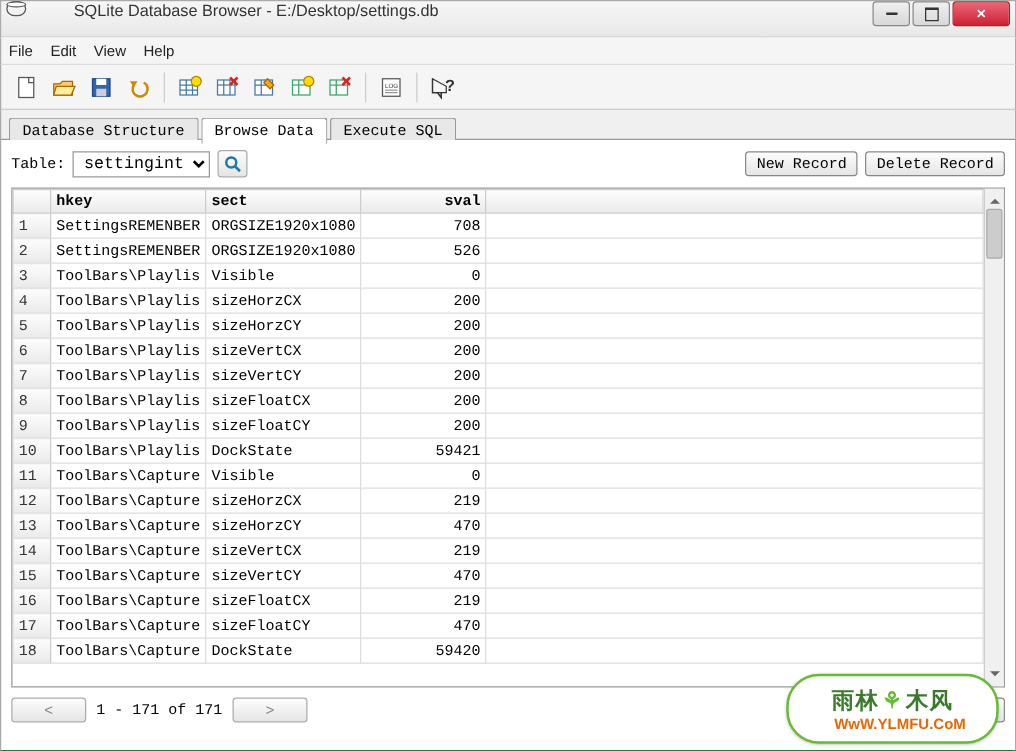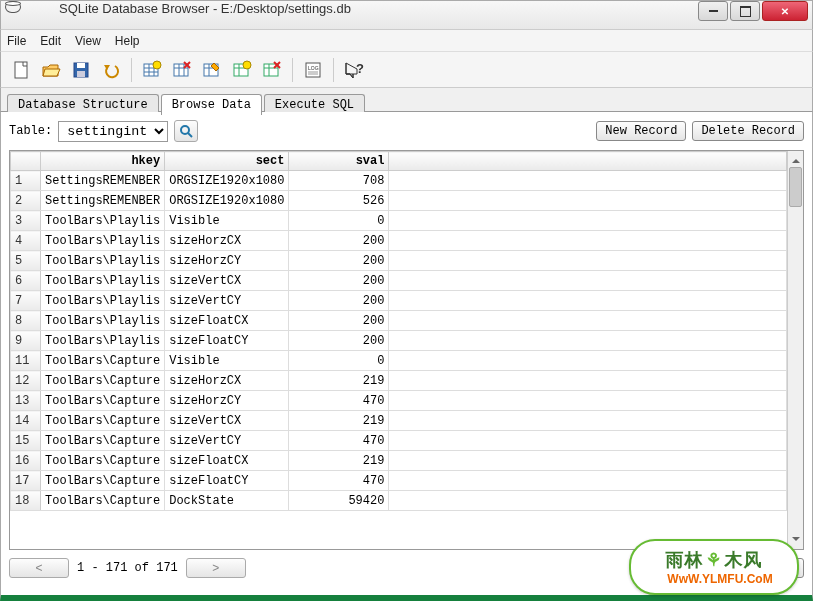--- a/index.html
+++ b/index.html
@@ -27,33 +27,33 @@
 .tbtn { width: 28px; height: 28px; display: flex; align-items: center; justify-content: center; border: 1px solid transparent; border-radius: 3px; cursor: default; }
 .tsep { width: 1px; height: 24px; background: #ccc; margin: 0 4px; }
 
 
 
 .tabstrip { height: 24px; border-left: 1px solid #aaa; border-right: 1px solid #aaa; background: #f0f0f0; display: flex; align-items: flex-end; padding: 0 6px; border-bottom: 1px solid #999; }
 .tab { padding: 3px 10px; border: 1px solid #999; border-bottom: none; background: #e8e8e8; font-family: "Courier New", monospace; font-size: 12px; margin-right: 2px; border-top-left-radius: 3px; border-top-right-radius: 3px; position: relative; top: 4px; }
 .tab.active { background: #fff; z-index: 2; }
 
 
-.content { border-left: 1px solid #aaa; border-right: 1px solid #aaa; border-bottom: 6px solid #15803d; height: calc(601px - 30px - 22px - 36px - 24px); padding: 8px; background: #fff; position: relative; }
+.content { border-left: 1px solid #aaa; border-right: 1px solid #aaa; border-bottom: 1px solid #15803d; height: calc(601px - 30px - 22px - 36px - 24px); padding: 8px; background: #fff; position: relative; }
 .toprow { display: flex; align-items: center; gap: 6px; margin-bottom: 8px; }
 .toprow label { font-family: "Courier New", monospace; }
 .combo { font-family: "Courier New", monospace; padding: 1px 4px; border: 1px solid #999; background: #fff; width: 110px; }
 .iconbtn { width: 24px; height: 22px; border: 1px solid #aaa; background: linear-gradient(#fdfdfd,#e5e5e5); border-radius: 3px; display: flex; align-items: center; justify-content: center; }
 .rightactions { margin-left: auto; display: flex; gap: 6px; }
 .btn { padding: 2px 8px; border: 1px solid #888; background: linear-gradient(#fdfdfd,#e5e5e5); border-radius: 3px; font-family: "Courier New", monospace; font-size: 12px; }
 
 
 .tablewrap { border: 1px solid #999; height: 400px; display: flex; }
 .tablescroll { flex: 1; overflow: hidden; }
 table.data { border-collapse: collapse; width: 100%; font-family: "Courier New", monospace; font-size: 12px; }
-table.data th { background: linear-gradient(#fdfdfd,#eaeaea); border: 1px solid #ccc; padding: 2px 4px; text-align: right; font-weight: bold; height: 18px; }
+table.data th { background: linear-gradient(#fdfdfd,#eaeaea); border: 1px solid #ccc; padding: 2px 4px; text-align: left; font-weight: bold; height: 18px; }
 table.data th.rowhead { width: 30px; }
 table.data th.c-hkey { width: 100px; }
 table.data th.c-sect { width: 100px; }
 table.data th.c-sval { width: 100px; text-align: right; }
 table.data td { border: 1px solid #ddd; padding: 1px 4px; height: 20px; white-space: nowrap; overflow: hidden; }
 table.data td.rownum { background: linear-gradient(#fdfdfd,#eaeaea); border-right: 1px solid #ccc; text-align: left; color: #333; }
 table.data td.sval { text-align: right; }
 .vscroll { width: 16px; background: #f0f0f0; border-left: 1px solid #ccc; position: relative; }
 .vscroll .thumb { position: absolute; top: 16px; left: 1px; right: 1px; height: 40px; background: #ccc; border: 1px solid #aaa; border-radius: 2px; }
 .vscroll::before, .vscroll::after { content: ""; position: absolute; left: 4px; width: 0; height: 0; border: 4px solid transparent; }
@@ -277,20 +277,27 @@
               <td></td>
             </tr>
             <tr>
               <td class="rownum">9</td>
               <td>ToolBars\Playlis</td>
               <td>sizeFloatCY</td>
               <td class="sval">200</td>
               <td></td>
             </tr>
             <tr>
+              <td class="rownum">10</td>
+              <td>ToolBars\Playlis</td>
+              <td>DockState</td>
+              <td class="sval">59421</td>
+              <td></td>
+            </tr>
+            <tr>
               <td class="rownum">11</td>
               <td>ToolBars\Capture</td>
               <td>Visible</td>
               <td class="sval">0</td>
               <td></td>
             </tr>
             <tr>
               <td class="rownum">12</td>
               <td>ToolBars\Capture</td>
               <td>sizeHorzCX</td>

